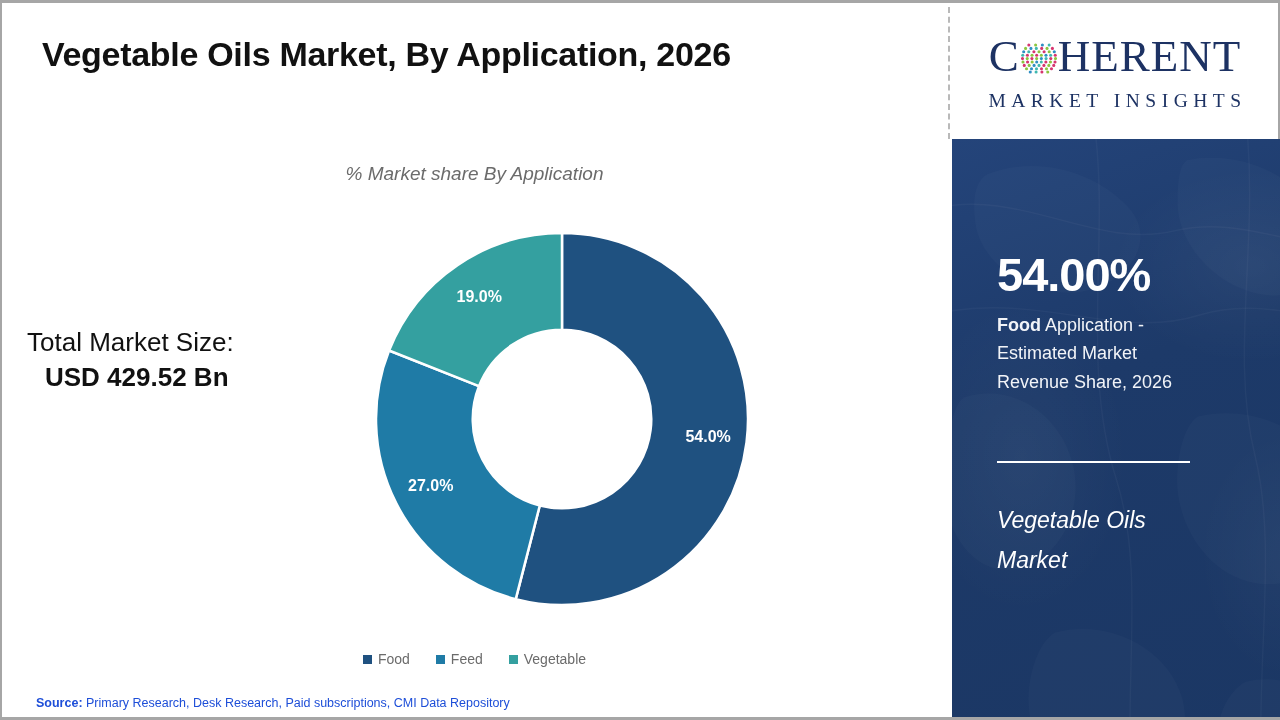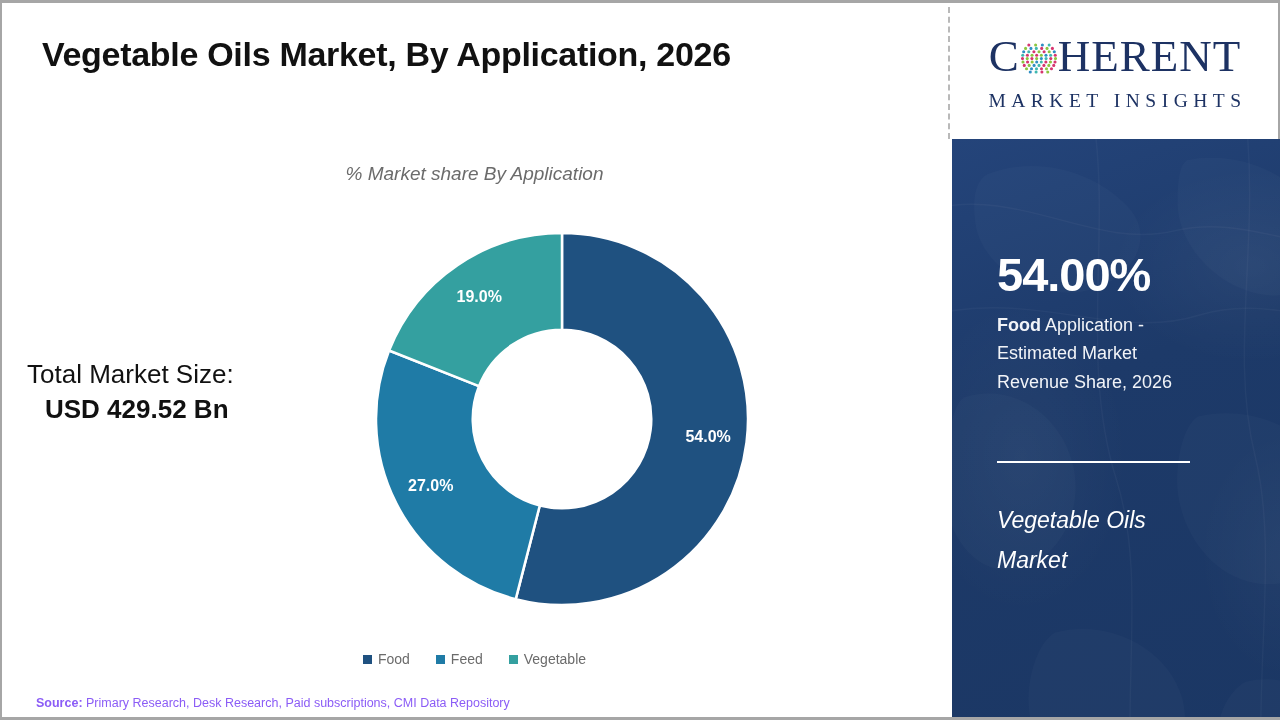--- a/index.html
+++ b/index.html
@@ -51,21 +51,20 @@
   
   #total-market-block {
     position: absolute;
     left: 25px; top: 322px;
     width: 330px;
   }
   #total-market-label {
     font-size: 26px;
     color: #111111;
     line-height: 1.35;
-    margin-top: 32px;
   }
   #total-market-value {
     font-size: 26px;
     font-weight: bold;
     color: #111111;
     line-height: 1.35;
     margin-left: 18px;
   }
 
   
@@ -105,21 +104,21 @@
   .legend-label {
     font-size: 14px;
     color: #6b6b6b;
   }
 
   
   #source-footer {
     position: absolute;
     left: 34px; top: 693px;
     font-size: 12.5px;
-    color: #8b5cf6;
+    color: #1d4ed8;
     white-space: nowrap;
   }
   #source-footer .src-key { font-weight: bold; }
 
   
   #vertical-dashed-divider {
     position: absolute;
     left: 946px; top: 4px;
     width: 0; height: 132px;
     border-left: 2px dashed #b9b9b9;

